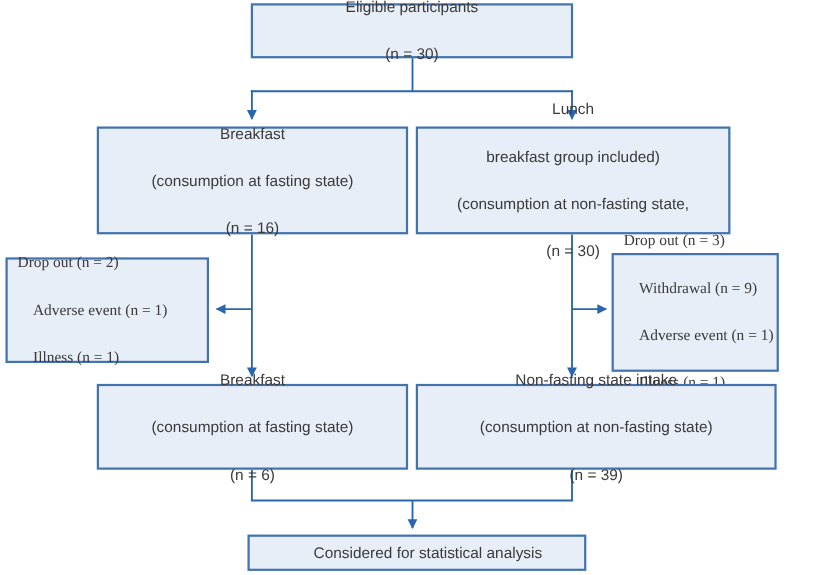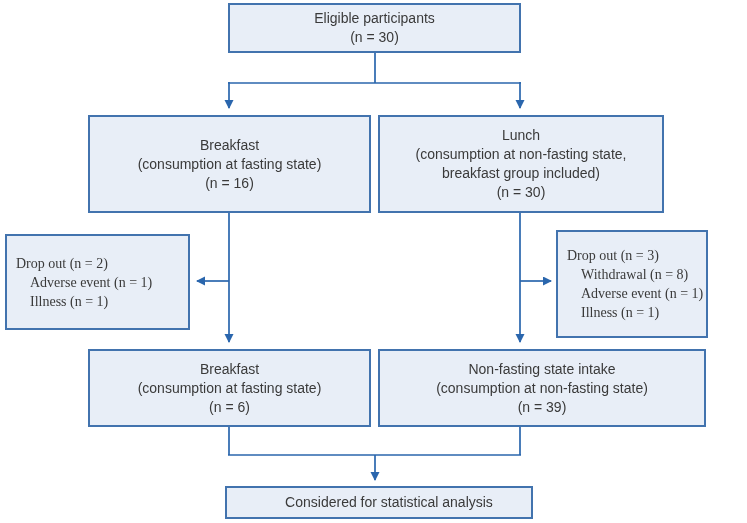--- a/index.html
+++ b/index.html
@@ -11,21 +11,21 @@
     overflow:hidden;
   }
   #connectors { position:absolute; left:0; top:0; width:747px; height:523px; }
   #connectors line { stroke:var(--arrow,#2a66ad); stroke-width:1.7; }
   .node {
     position:absolute; box-sizing:border-box;
     background:var(--box-fill,#e8eef7);
     border:2px solid var(--box-border,#4273ae);
     color:var(--text,#3a3a3a);
     font-size:14px; line-height:19px;
-    display:flex; flex-direction:column; justify-content:center;
+    display:flex; flex-direction:column; justify-content:center;gap:24px;
   }
   .node.center { text-align:center; align-items:center; padding:2px 4px; }
   .node.left   { align-items:flex-start; text-align:left; padding:4px 4px 4px 9px;font-family:Liberation Serif, serif; }
   .node.left .indent { padding-left:14px; }
   .line { display:block; white-space:nowrap; }
 </style>
 </head>
 <body>
 
 <div id="figure">
@@ -60,34 +60,34 @@
   </div>
 
   <div class="node center" style="left:88px; top:115px; width:283px; height:98px;">
     <span class="line">Breakfast</span>
     <span class="line">(consumption at fasting state)</span>
     <span class="line">(n = 16)</span>
   </div>
 
   <div class="node center" style="left:378px; top:115px; width:286px; height:98px;align-items:center;">
     <span class="line">Lunch</span>
+    <span class="line">breakfast group included)</span>
     <span class="line">(consumption at non-fasting state,</span>
-    <span class="line">breakfast group included)</span>
     <span class="line">(n = 30)</span>
   </div>
 
   <div class="node left" style="left:5px; top:234px; width:185px; height:96px;">
     <span class="line">Drop out (n = 2)</span>
     <span class="line indent">Adverse event (n = 1)</span>
     <span class="line indent">Illness (n = 1)</span>
   </div>
 
   <div class="node left" style="left:556px; top:230px; width:152px; height:108px;">
     <span class="line">Drop out (n = 3)</span>
-    <span class="line indent">Withdrawal (n = 8)</span>
+    <span class="line indent">Withdrawal (n = 9)</span>
     <span class="line indent">Adverse event (n = 1)</span>
     <span class="line indent">Illness (n = 1)</span>
   </div>
 
   <div class="node center" style="left:88px; top:349px; width:283px; height:78px;">
     <span class="line">Breakfast</span>
     <span class="line">(consumption at fasting state)</span>
     <span class="line">(n = 6)</span>
   </div>
 

